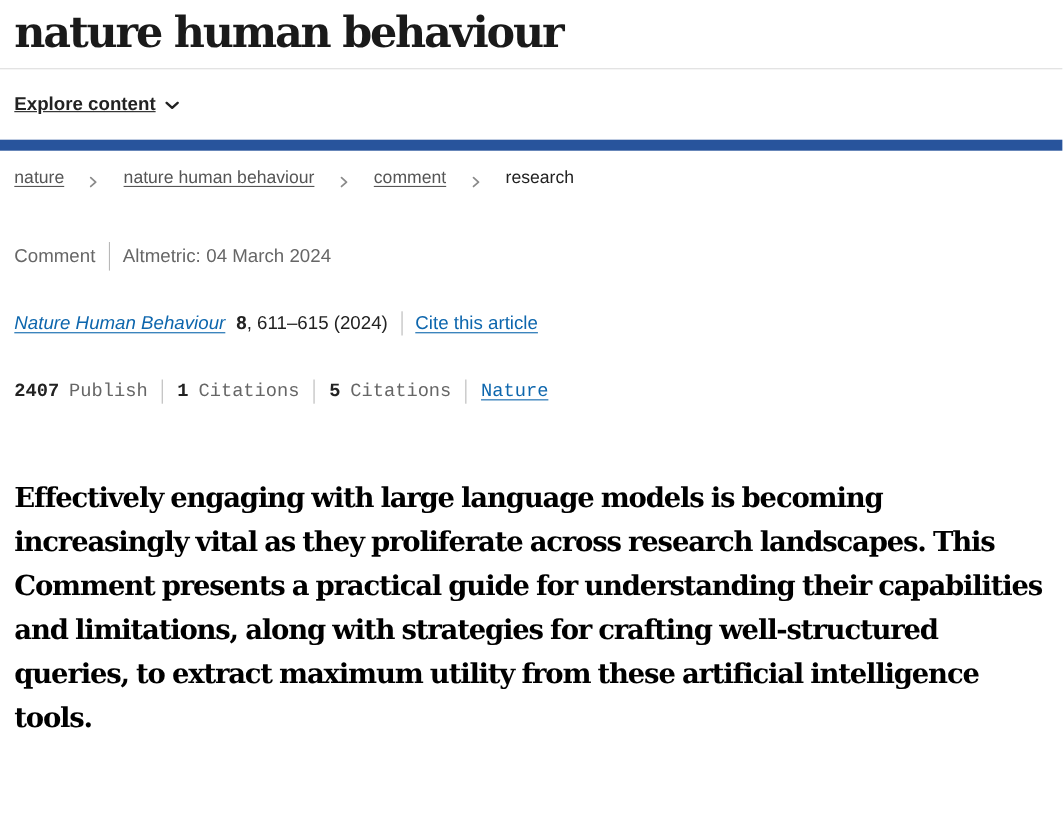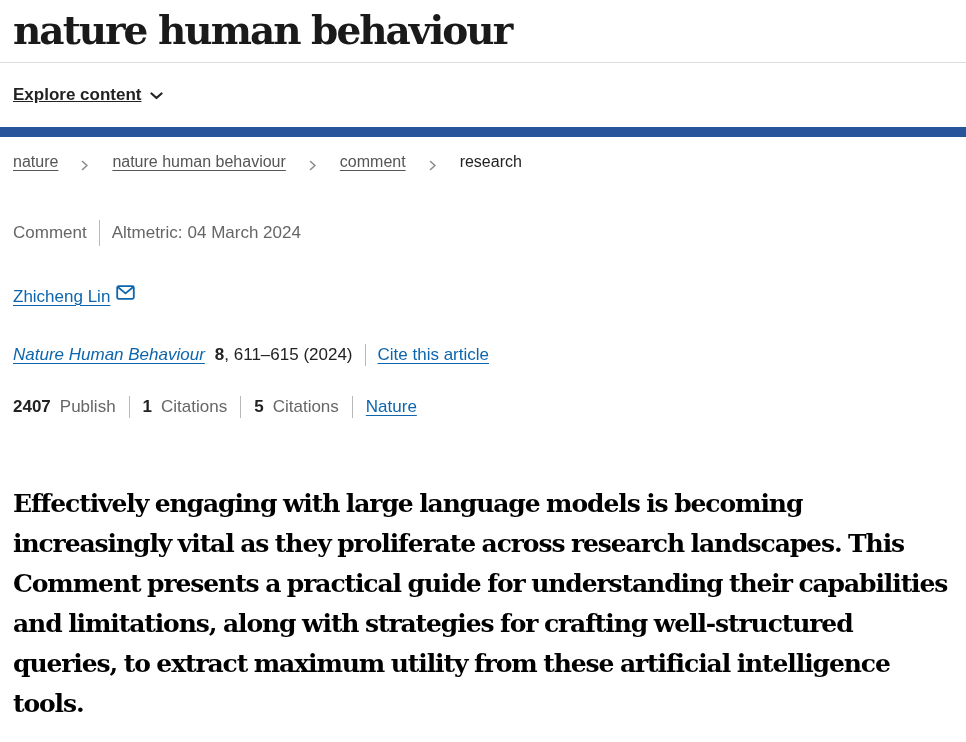--- a/index.html
+++ b/index.html
@@ -130,25 +130,26 @@
     display: flex;
     align-items: center;
     font-size: 17px;
     color: #222222;
   }
   .journal-name { font-style: italic; margin-right: 10px; }
   .volume { font-weight: 700; }
   .citation-row .vbar { margin: 0 12px; }
 
   .metrics-row {
-    margin-top: 30px;
+    margin-top: 40px;
     display: flex;
     align-items: center;
     font-size: 17px;
     color: #666666;
+    font-family: Liberation Mono, monospace;
   }
   .metric-val { font-weight: 700; color: #222222; margin-right: 9px; }
   .metrics-row .vbar { margin: 0 13px; }
 
   .abstract {
     margin-top: 66px;
     font-family: "DejaVu Serif", "Liberation Serif", serif;
     font-weight: 700;
     font-size: 25px;
     line-height: 40px;
@@ -196,27 +197,20 @@
 
   <div class="meta-row">
     <span>Comment</span>
     <span class="vbar tall"></span>
     <span>Altmetric:</span>
     <span style="width:5px;"></span>
     <span>04 March 2024</span>
   </div>
 
 
-  <div class="author-row">
-    <a class="blue-link">Zhicheng Lin</a>
-    <svg class="email-icon" width="19" height="15" viewBox="0 0 19 15">
-      <rect x="1.2" y="1.2" width="16.6" height="12.6" rx="1.5" fill="none" stroke="#0d66ad" stroke-width="1.8"></rect>
-      <polyline points="1.8,2 9.5,8.4 17.2,2" fill="none" stroke="#0d66ad" stroke-width="1.8" stroke-linejoin="round"></polyline>
-    </svg>
-  </div>
 
   <div class="citation-row">
     <a class="blue-link journal-name">Nature Human Behaviour</a>
     <span class="volume">8</span>
     <span>, 611–615 (2024)</span>
     <span class="vbar"></span>
     <a class="blue-link">Cite this article</a>
   </div>
 
   <div class="metrics-row">

